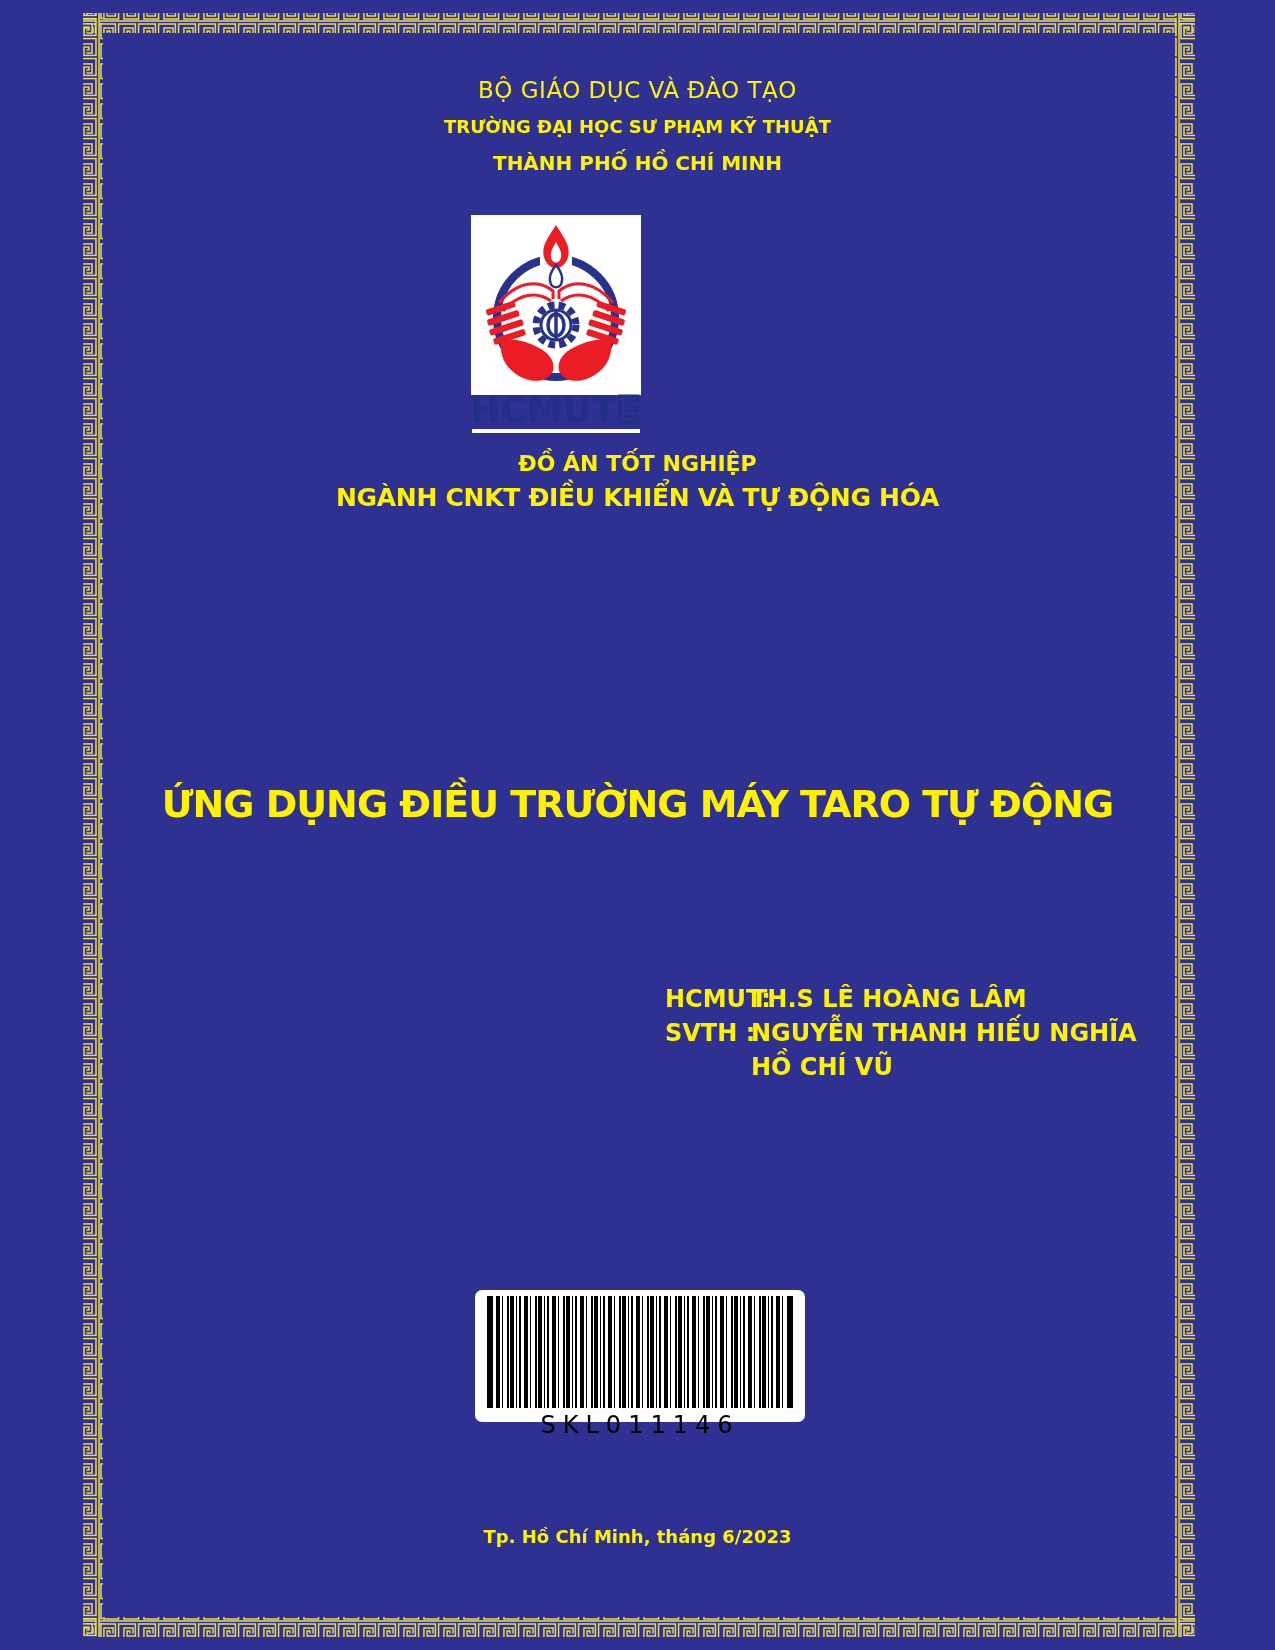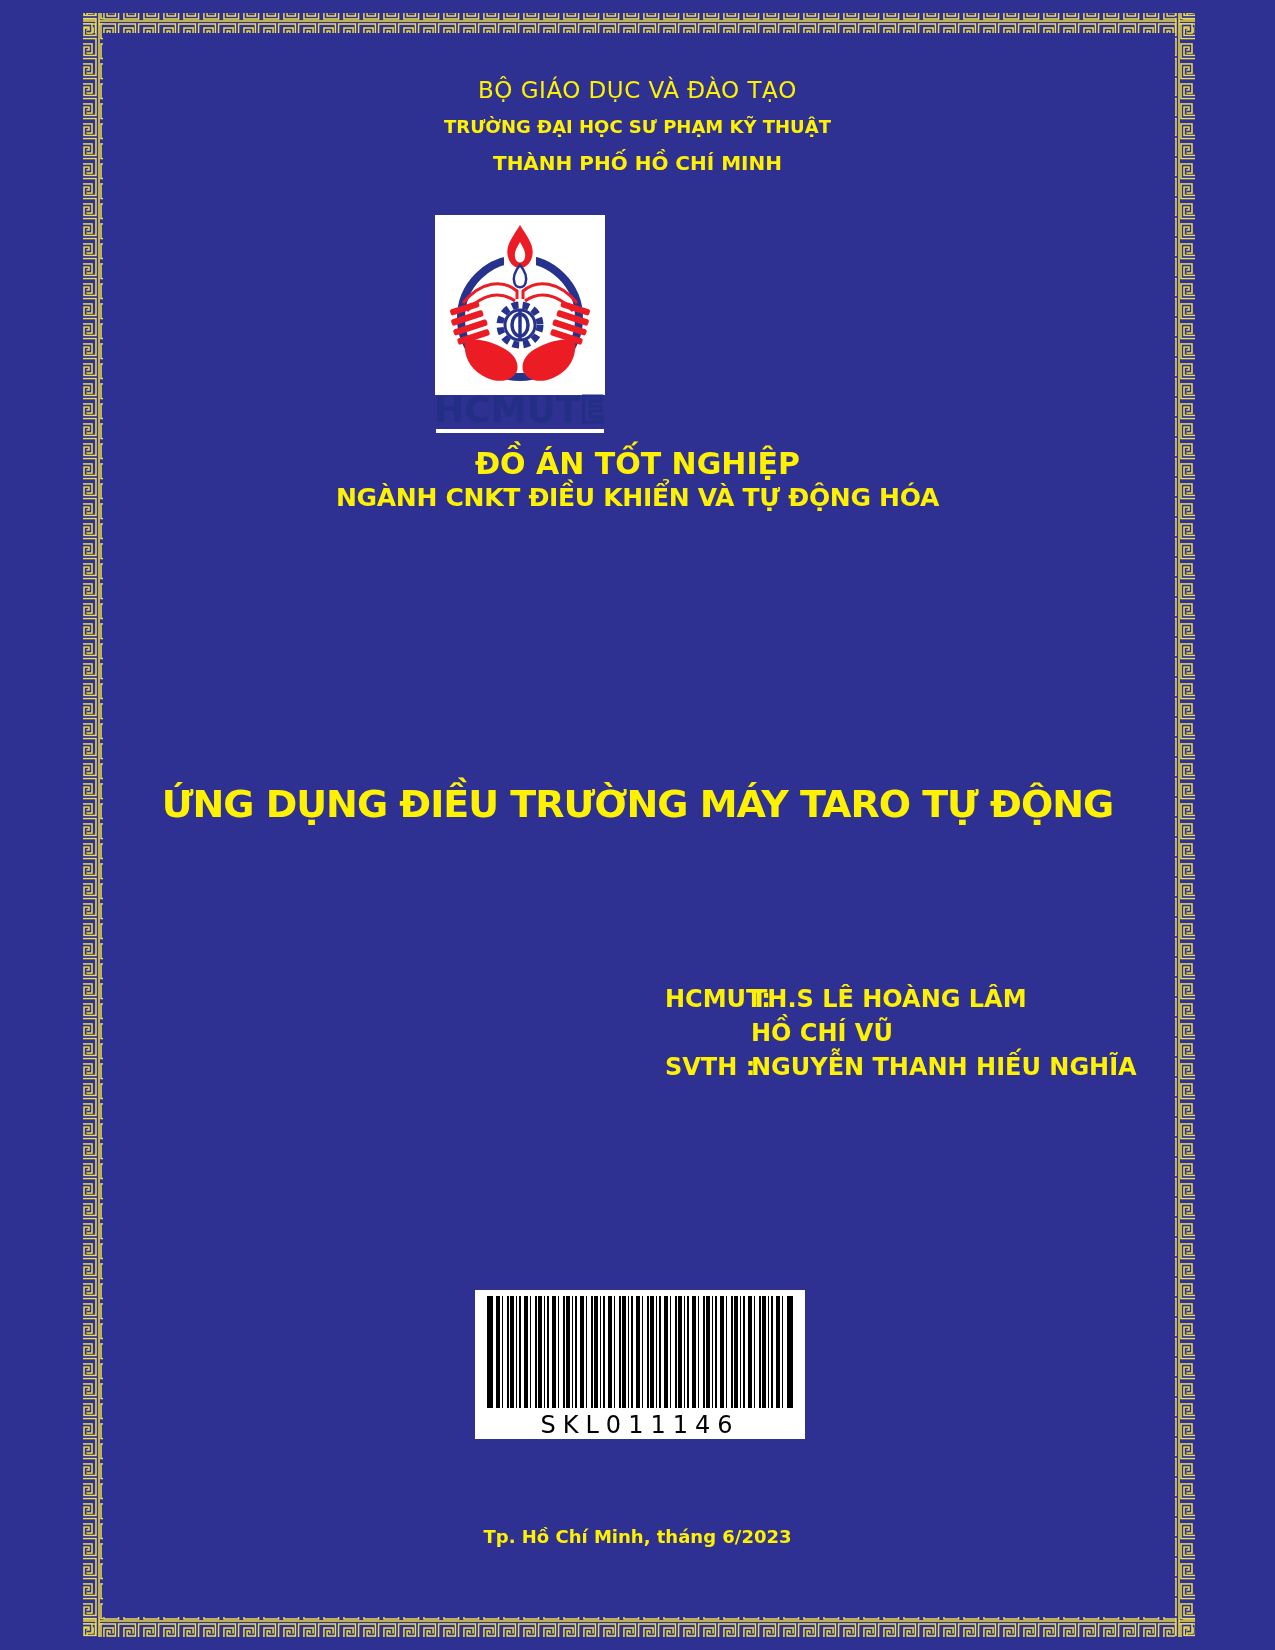--- a/index.html
+++ b/index.html
@@ -9,42 +9,42 @@
     font-family:"DejaVu Sans","Liberation Sans",sans-serif;
     color:#FFF200;
   }
   .frame-svg { position:absolute; left:0; top:0; width:1275px; height:1650px; }
 
   .header { position:absolute; top:72px; left:0; width:1275px; text-align:center; }
   .header .h1 { font-size:23px; font-weight:normal; line-height:36px; letter-spacing:0.5px; }
   .header .h2 { font-size:18px; font-weight:bold; line-height:38px; }
   .header .h3 { font-size:20px; font-weight:bold; line-height:35px; }
 
-  .logo-block { position:absolute; top:215px; left:0; width:1039px; text-align:center; }
+  .logo-block { position:absolute; top:215px; left:0; width:1039px; text-align:center;padding-left:36px; }
   .logo-square { width:170px; height:180px; background:#FFFFFF; margin:0 auto; display:block; }
   .logo-word { font-size:36px; font-weight:bold; color:#232E85; line-height:34px; margin-top:-2px; letter-spacing:0px; }
   .logo-word .hollow { color:#2E3192; -webkit-text-stroke:3px #232E85; }
   .logo-underline { width:168px; height:4px; background:#FFFFFF; margin:2px auto 0 auto; }
 
   .program { position:absolute; top:447px; left:0; width:1275px; text-align:center; }
-  .program .p1 { font-size:30px; font-weight:bold; line-height:34px; }
+  .program .p1 { font-size:22px; font-weight:bold; line-height:34px; }
   .program .p2 { font-size:25px; font-weight:bold; line-height:34px; letter-spacing:-0.3px; }
 
   .main-title {
     position:absolute; top:782px; left:0; width:1275px; text-align:center;
     font-size:38px; font-weight:bold; letter-spacing:-1px;
   }
 
   .credits { position:absolute; top:982px; left:665px; font-size:24px; font-weight:bold; line-height:34px; }
   .credits .row { white-space:nowrap; }
   .credits .lbl { display:inline-block; width:86px; }
 
   .barcode-box {
-    position:absolute; left:475px; top:1290px; width:330px; height:149px;
-    background:#FFFFFF; text-align:center;
+    position:absolute; left:475px; top:1290px; width:330px; height:132px;
+    background:#FFFFFF; text-align:center;border-radius:7px;
   }
   .barcode-bars {
     margin:6px 12px 0 12px; height:112px;
     background:repeating-linear-gradient(90deg,
       #000 0 2px,  #fff 2px 5px,
       #000 5px 9px, #fff 9px 11px,
       #000 11px 12px, #fff 12px 16px,
       #000 16px 18px, #fff 18px 19px,
       #000 19px 23px, #fff 23px 25px,
       #000 25px 26px, #fff 26px 28px);
@@ -125,22 +125,22 @@
 
   <div class="program">
     <div class="p1">ĐỒ ÁN TỐT NGHIỆP</div>
     <div class="p2">NGÀNH CNKT ĐIỀU KHIỂN VÀ TỰ ĐỘNG HÓA</div>
   </div>
 
   <div class="main-title">ỨNG DỤNG ĐIỀU TRƯỜNG MÁY TARO TỰ ĐỘNG</div>
 
   <div class="credits">
     <div class="row"><span class="lbl">HCMUT:</span><span>TH.S LÊ HOÀNG LÂM</span></div>
+    <div class="row"><span class="lbl">SVTH :</span><span>NGUYỄN THANH HIẾU NGHĨA</span></div>
     <div class="row"><span class="lbl"></span><span>HỒ CHÍ VŨ</span></div>
-    <div class="row"><span class="lbl">SVTH :</span><span>NGUYỄN THANH HIẾU NGHĨA</span></div>
   </div>
 
   <div class="barcode-box">
     <div class="barcode-bars"></div>
     <div class="barcode-text">SKL011146</div>
   </div>
 
   <div class="footer">Tp. Hồ Chí Minh, tháng 6/2023</div>
 
 </div>

